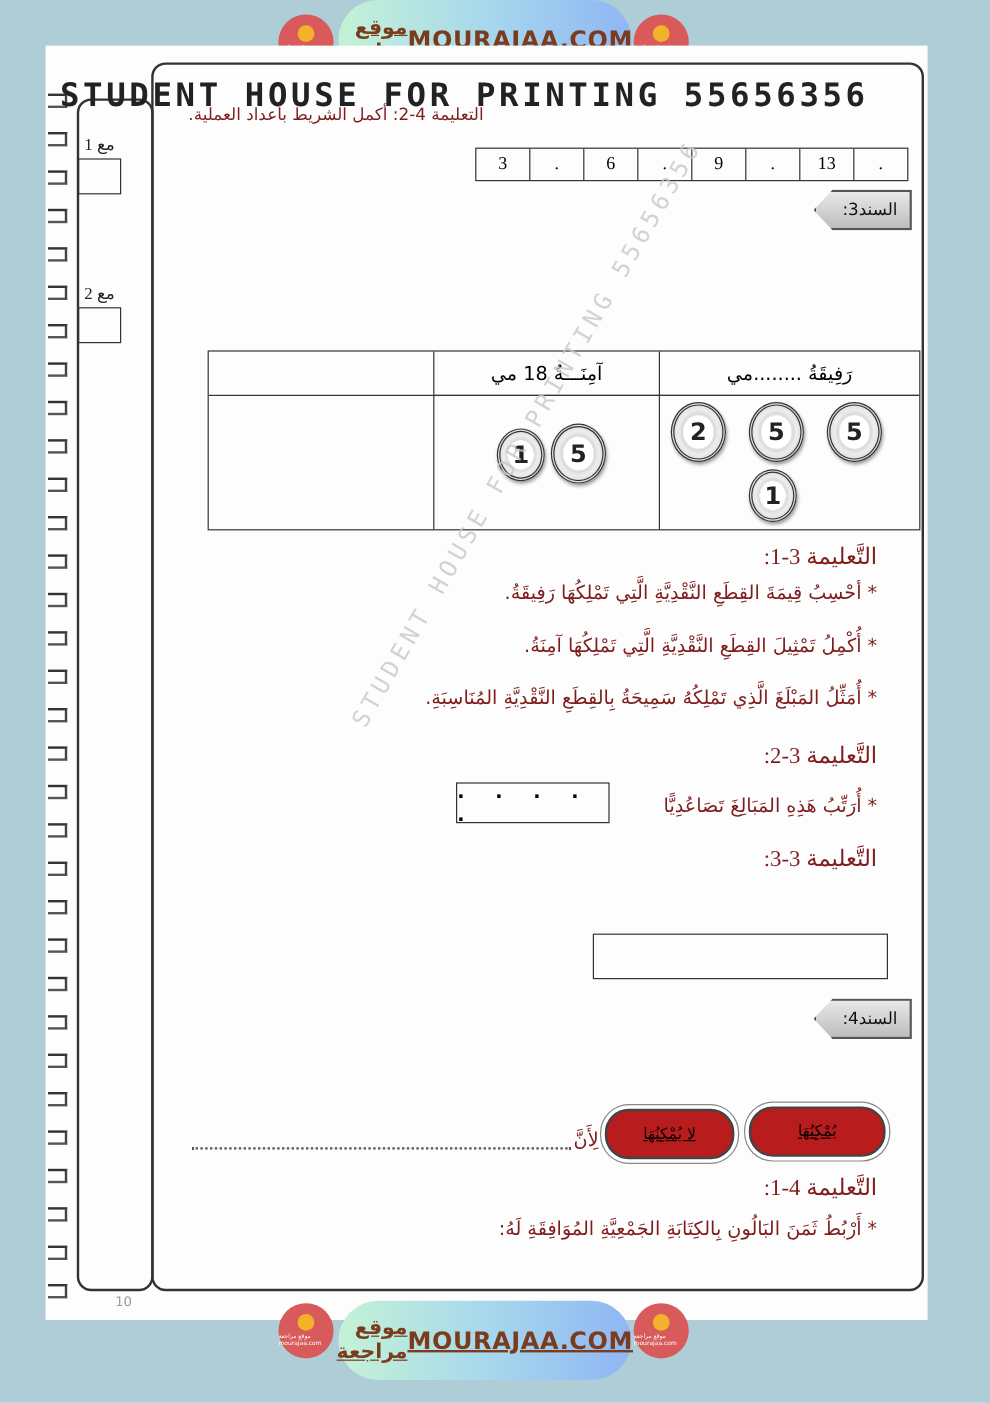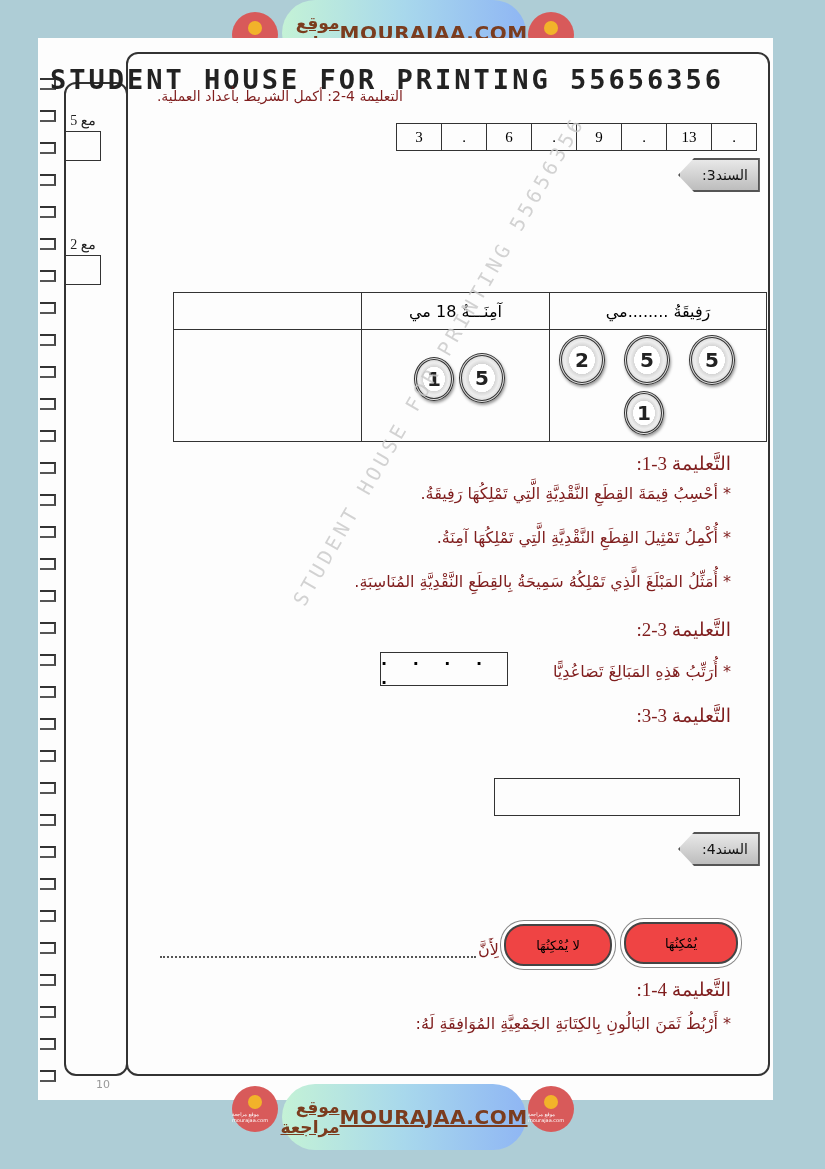--- a/index.html
+++ b/index.html
@@ -17,21 +17,21 @@
   .seq div{width:44px;height:26px;border-left:1px solid #333;display:flex;align-items:center;justify-content:center;font-family:"Liberation Serif",serif;font-size:15px;}
   .seq div:first-child{border-left:none;}
   .tag{position:absolute;height:30px;background:linear-gradient(#e8e8e8,#bdbdbd);border:2px solid #555;display:flex;align-items:center;padding:0 10px 0 22px;clip-path:polygon(16px 0,100% 0,100% 100%,16px 100%,0 50%);font-size:14px;direction:rtl;color:#111;}
   .coins{position:absolute;left:135px;top:254px;width:592px;height:148px;border:1px solid #333;}
   .coins .hdr{position:absolute;top:0;height:36px;border-bottom:1px solid #333;border-left:1px solid #333;display:flex;align-items:center;justify-content:center;font-size:16px;direction:rtl;}
   .coins .col-sep{position:absolute;top:0;bottom:0;width:1px;background:#333;}
   .coin{position:absolute;width:40px;height:44px;border-radius:50%;border:3px double #333;background:radial-gradient(#fff 45%,#d6d6d6 46%,#eee 60%,#bbb 100%);display:flex;align-items:center;justify-content:center;font-weight:bold;font-size:20px;color:#222;box-shadow:1px 2px 3px #999;}
   .instr{font-family:"Liberation Serif",serif;font-weight:normal;font-size:19px;}
   .line{font-size:16px;}
   .ansbox{position:absolute;border:1px solid #333;}
-  .cloud{position:absolute;height:38px;border:2px solid #444;border-radius:20px;background:#ef4444;display:flex;align-items:center;justify-content:center;font-size:13px;direction:rtl;box-shadow:0 0 0 3px #fff,0 0 0 4px #888;}
+  .cloud{position:absolute;height:38px;border:2px solid #444;border-radius:20px;background:#b91c1c;display:flex;align-items:center;justify-content:center;font-size:13px;direction:rtl;box-shadow:0 0 0 3px #fff,0 0 0 4px #888;text-decoration:underline;}
   .dots{position:absolute;border-bottom:2px dotted #555;}
   .brand{position:absolute;left:282px;width:244px;height:66px;border-radius:33px;background:linear-gradient(90deg,#c4f2d6,#a8d8ec,#8fb6f4);display:flex;flex-direction:row;align-items:center;justify-content:center;color:#7b3c1e;font-weight:bold;text-decoration:underline;}
   .brand .ar{font-size:17px;direction:rtl;}
   .brand .en{font-size:20px;letter-spacing:0.5px;}
   .logo{position:absolute;width:46px;height:46px;border-radius:50%;background:#d85a5a;display:flex;flex-direction:column;align-items:center;justify-content:center;}
   .logo .dot{width:14px;height:14px;border-radius:50%;background:#f2b32a;}
   .logo .tx{font-size:5px;color:#fff;margin-top:2px;}
   .watermark{position:absolute;left:250px;top:560px;transform:rotate(-60deg);transform-origin:left top;font-family:"DejaVu Sans Mono",monospace;font-size:20px;color:#c8c8c8;letter-spacing:4px;white-space:nowrap;opacity:0.8;}
   .pg{position:absolute;left:58px;top:1040px;font-size:11px;color:#999;}
 </style>
@@ -82,21 +82,21 @@
       <div class="tick" style="top:832px"></div>
     <div class="tick" style="top:864px"></div>
       <div class="tick" style="top:896px"></div>
       <div class="tick" style="top:928px"></div>
     <div class="tick" style="top:960px"></div>
       <div class="tick" style="top:992px"></div>
   </div>
 
   <div class="margin-col"></div>
   <div class="score" style="top:74px;">
-    <span>مع 5</span>
+    <span>مع 1</span>
     <div class="box"></div>
   </div>
   <div class="score" style="top:198px;">
     <span>مع 2</span>
     <div class="box"></div>
   </div>
 
   <div class="main-frame"></div>
 
   <div class="stamp">STUDENT HOUSE FOR PRINTING 55656356</div>

